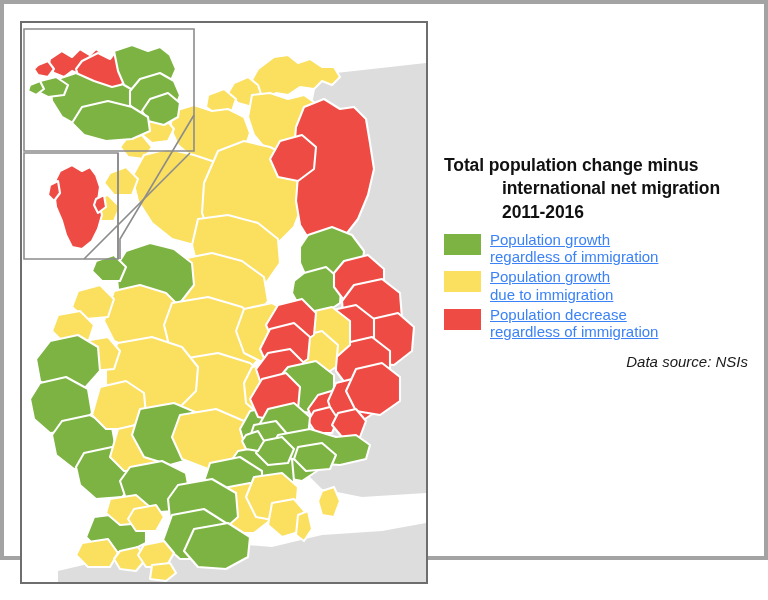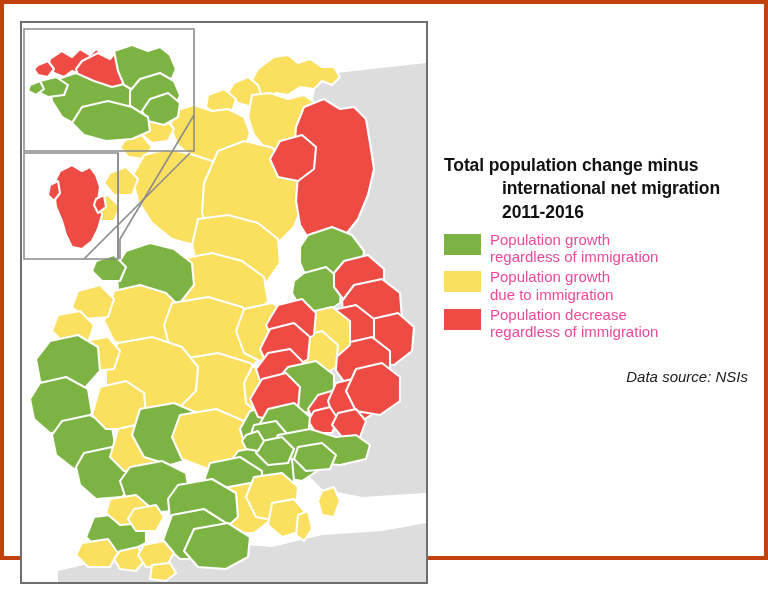--- a/index.html
+++ b/index.html
@@ -4,21 +4,21 @@
 <style>
   html,body{margin:0;padding:0;background:#ffffff;}
   body{
     width:768px;height:600px;overflow:hidden;
     font-family:"Liberation Sans","DejaVu Sans",sans-serif;
     position:relative;
   }
   #figure{
     position:absolute;left:0;top:0;width:768px;height:560px;
     box-sizing:border-box;
-    border:4px solid #c2410c;
+    border:4px solid #a3a3a3;
     background:#ffffff;
   }
   
   #map-panel{
     position:absolute;left:16px;top:17px;width:408px;height:563px;
     box-sizing:border-box;
     border:2px solid #6e6e6e;
     background:#ffffff;
     overflow:hidden;
   }
@@ -39,26 +39,27 @@
   .legend-row{
     display:flex;align-items:flex-start;
     margin-bottom:2px;
   }
   .legend-swatch{
     width:37px;height:21px;flex:0 0 37px;
     margin-top:3px;margin-right:9px;
     border:0;
   }
   .legend-label{
-    font-size:15px;color:#ec4899;line-height:1.18;
+    font-size:15px;color:#3b82f6;line-height:1.18;
     white-space:pre-line;
     padding-top:0px;
+    text-decoration:underline;
   }
   #legend-source{
-    margin-top:27px;
+    margin-top:12px;
     text-align:right;
     font-style:italic;
     font-size:15px;
     color:#1a1a1a;
     padding-right:6px;
   }
 </style>
 </head>
 <body>
 

